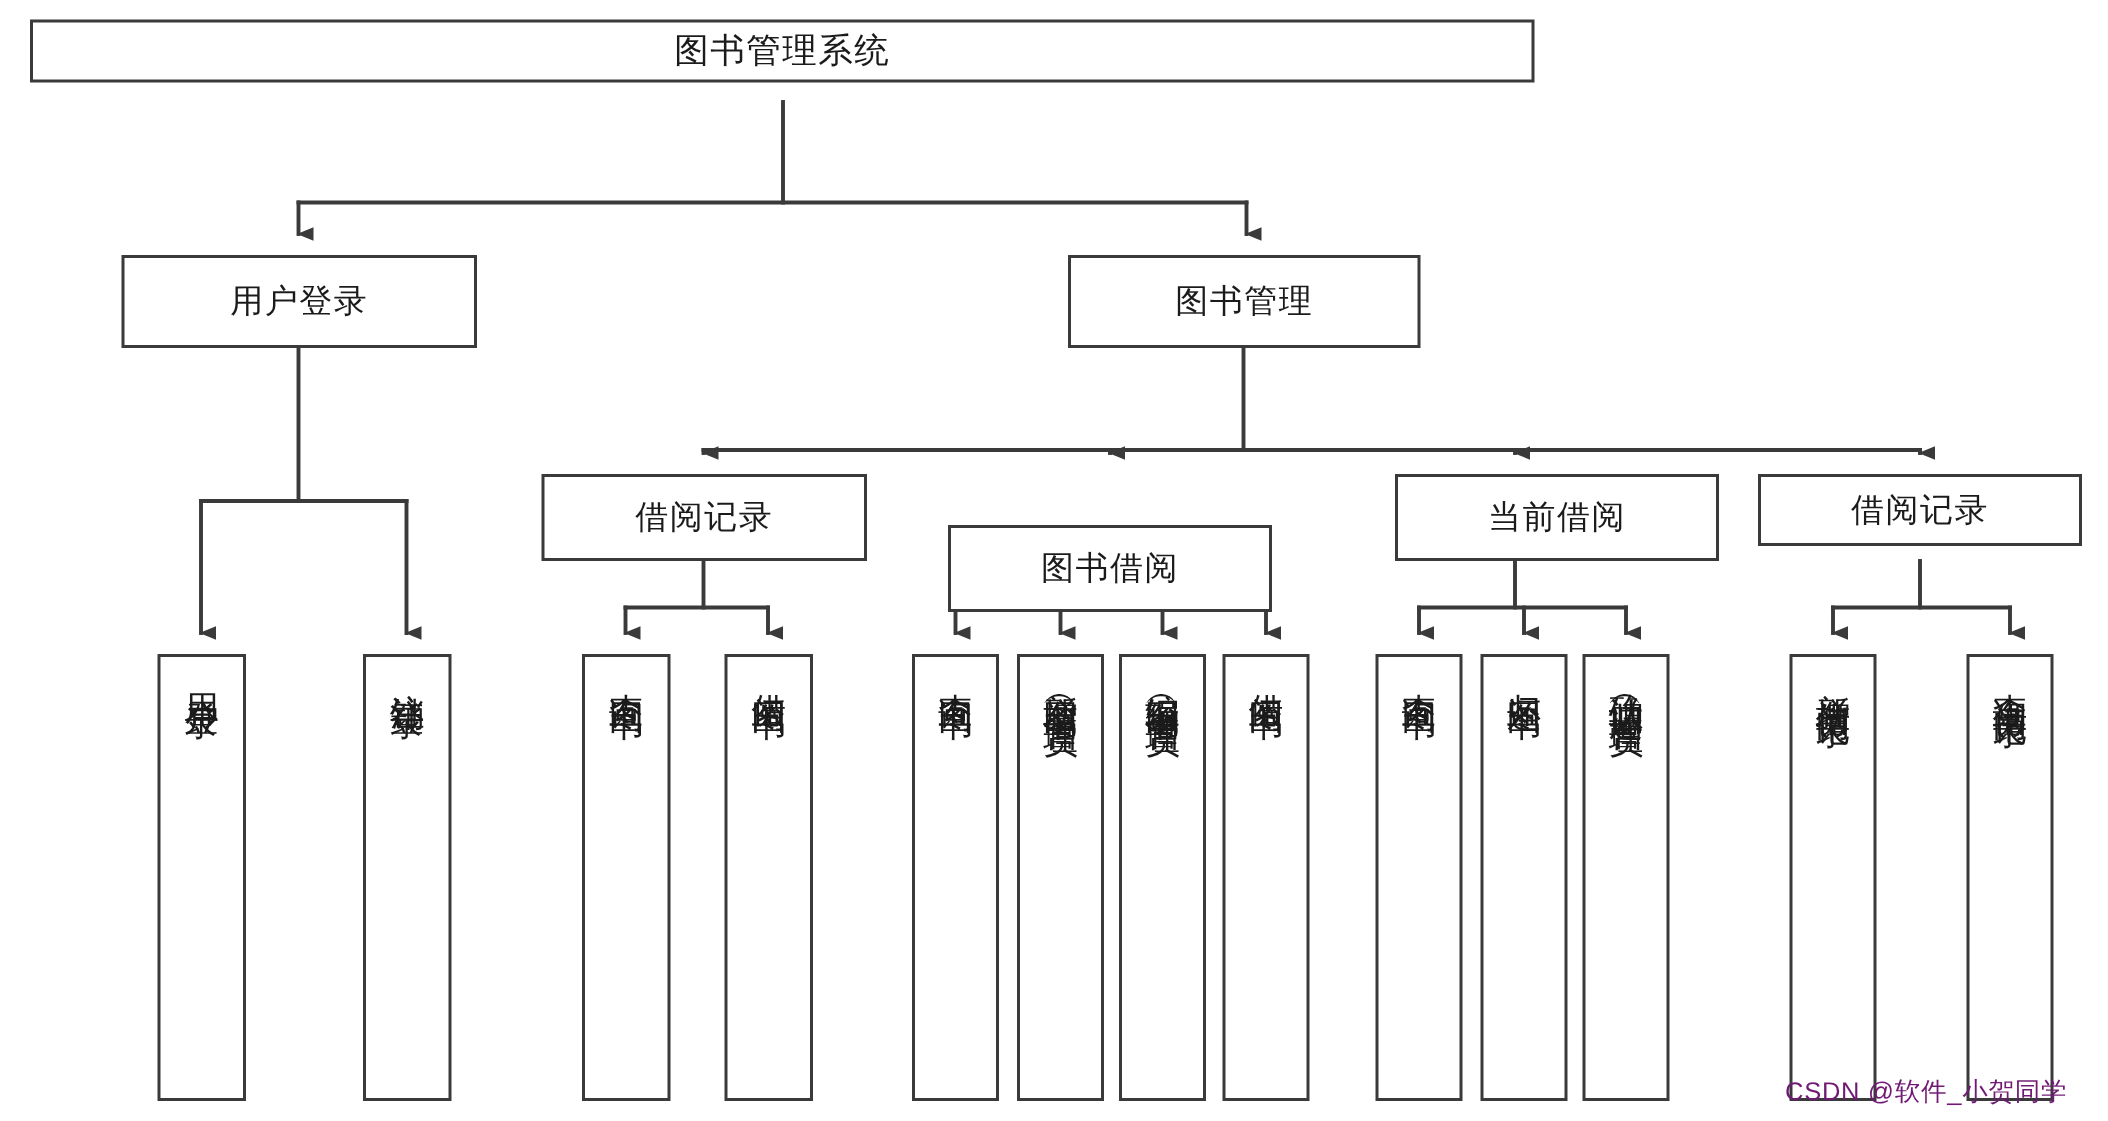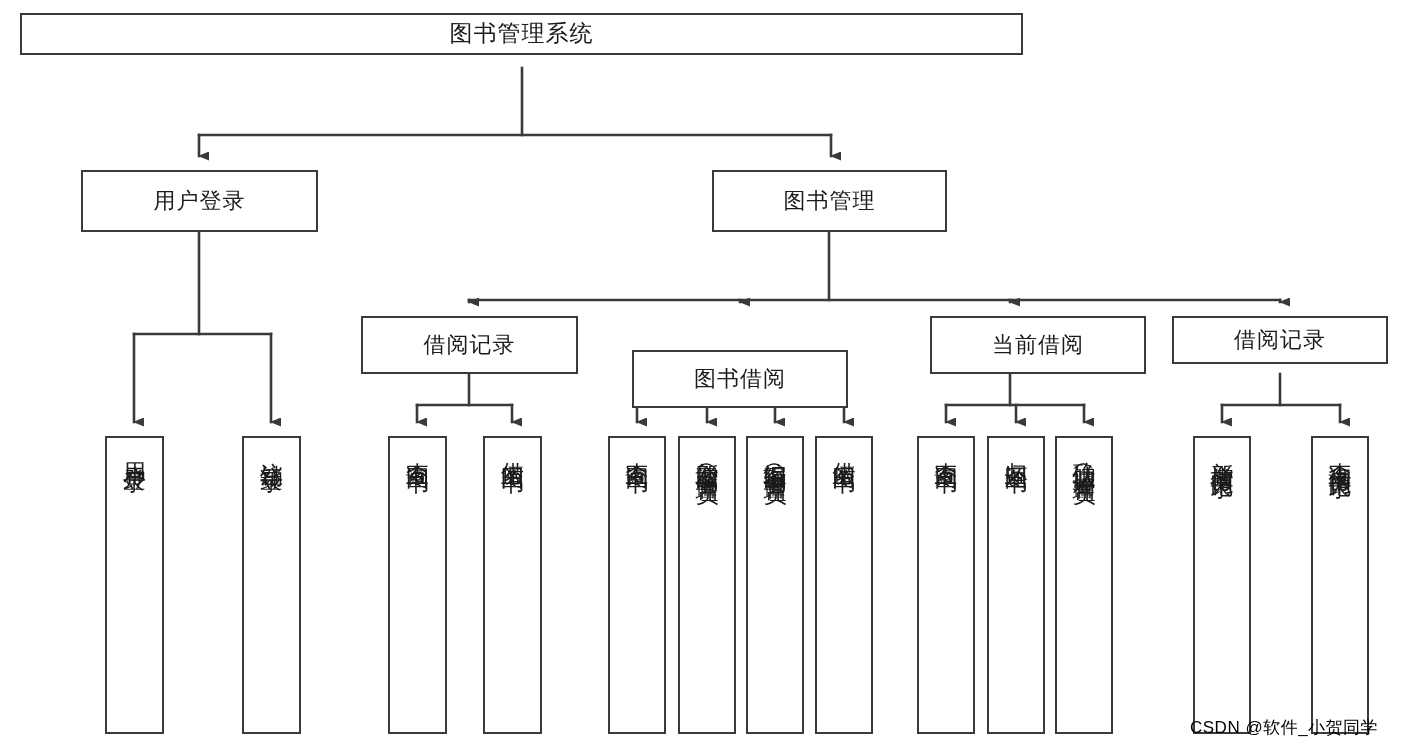--- a/index.html
+++ b/index.html
@@ -57,21 +57,21 @@
   .node.v .lbl {
     writing-mode: vertical-rl;
     text-orientation: upright;
     font-size: 23px;
     letter-spacing: 3px;
     line-height: 1;
   }
   .watermark {
     position: absolute;
     font-size: 17px;
-    color: #000000;
+    color: #701a75;
     white-space: nowrap;
     letter-spacing: 0.5px;
   }
 </style>
 </head>
 <body>
 
 <div id="canvas">
 
   <svg class="wires" viewBox="0 0 1405 747">

